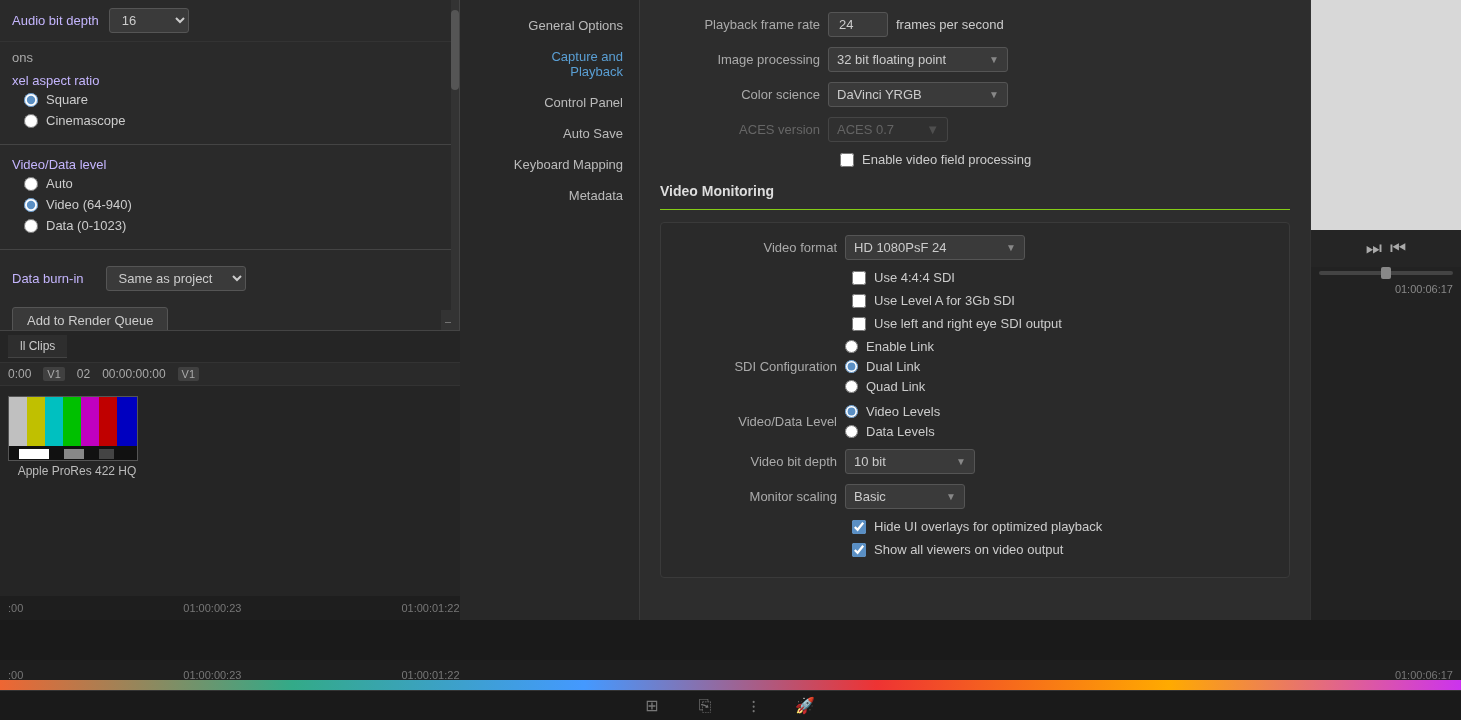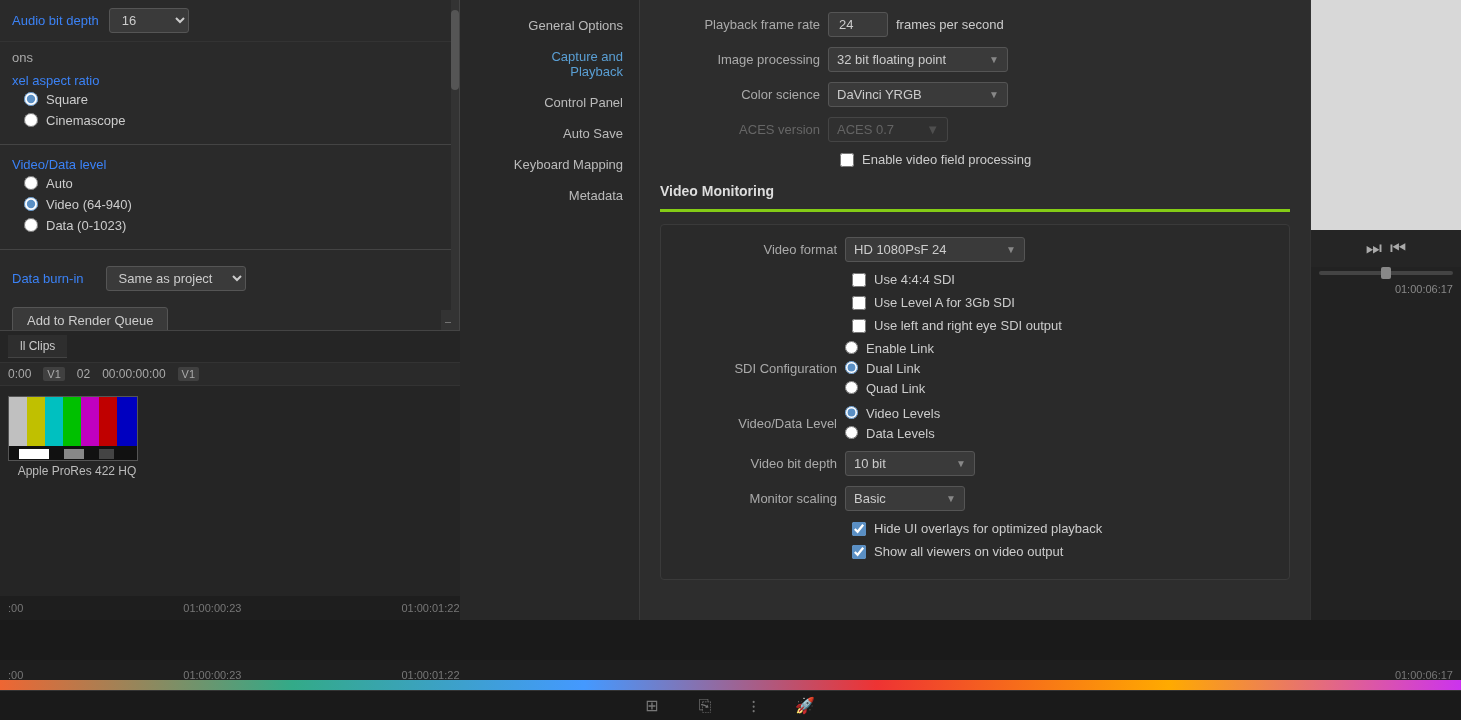--- a/index.html
+++ b/index.html
@@ -27,21 +27,21 @@
 
     .audio-bit-depth-row {
       display: flex;
       align-items: center;
       padding: 8px 12px;
       gap: 10px;
       border-bottom: 1px solid #333;
     }
 
     .label-text {
-      color: #3b82f6;
+      color: #c4b5fd;
       white-space: nowrap;
     }
 
     .select-box {
       background: #3a3a3a;
       border: 1px solid #555;
       color: #ccc;
       padding: 3px 8px;
       border-radius: 3px;
       font-size: 13px;
@@ -57,20 +57,21 @@
 
     .radio-group {
       display: flex;
       flex-direction: column;
       gap: 6px;
       padding: 4px 12px;
     }
 
     .radio-row {
       display: flex;
+      align-items: center;
       gap: 8px;
     }
 
     .radio-input {
       width: 14px;
       height: 14px;
       accent-color: #5a8fc4;
       cursor: pointer;
     }
 
@@ -291,21 +292,21 @@
       accent-color: #5a8fc4;
       cursor: pointer;
       flex-shrink: 0;
     }
 
     .section-header {
       color: #ddd;
       font-size: 14px;
       font-weight: bold;
       padding: 8px 0 10px 0;
-      border-bottom: 3px solid #84cc16;
+      border-bottom: 1px solid #84cc16;
       margin-bottom: 12px;
     }
 
     .video-monitoring-box {
       border: 1px solid #3a3a3a;
       border-radius: 4px;
       padding: 12px 16px;
       background: #2a2a2a;
     }
 

